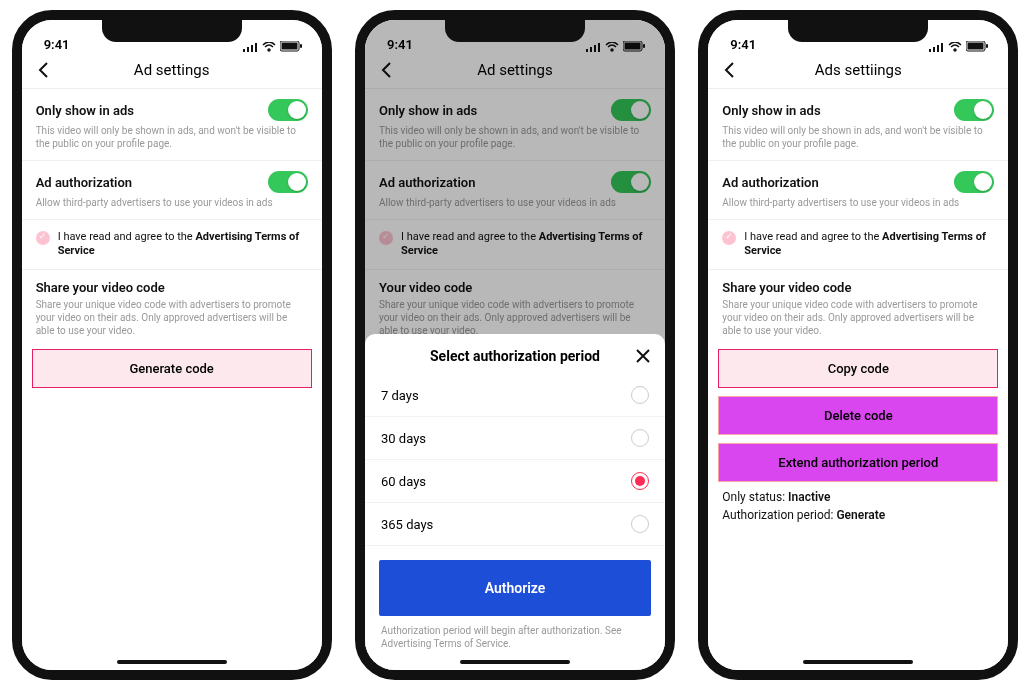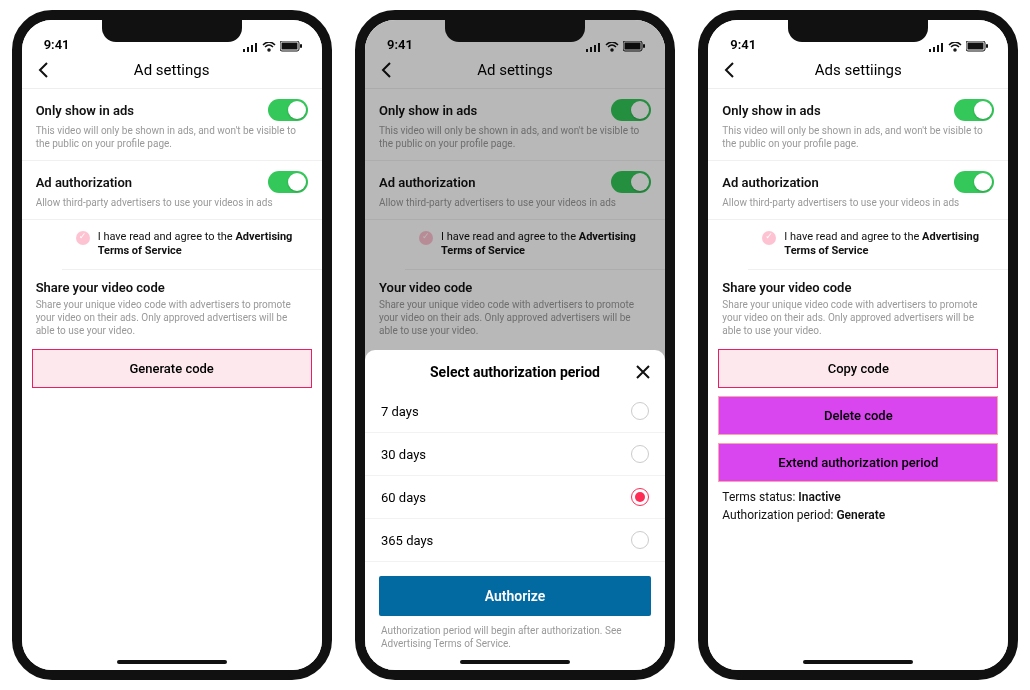--- a/index.html
+++ b/index.html
@@ -129,21 +129,20 @@
     background: #fff;
     border-radius: 50%;
     box-shadow: 0 1px 2px rgba(0,0,0,0.2);
   }
   .terms-row {
     display: flex;
     align-items: flex-start;
     gap: 8px;
     padding: 10px 14px;
     border-bottom: 1px solid #f0f0f0;
-    margin-left: 40px;
   }
   .check-circle {
     width: 14px;
     height: 14px;
     border-radius: 50%;
     background: #fec3d2;
     flex-shrink: 0;
     margin-top: 1px;
     position: relative;
   }
@@ -233,24 +232,24 @@
   }
   .radio.selected::after {
     content: "";
     position: absolute;
     inset: 3px;
     background: #fe2c55;
     border-radius: 50%;
   }
   .authorize-btn {
     margin: 14px 14px 8px;
-    background: #0369a1;
+    background: #1d4ed8;
     color: #fff;
     text-align: center;
-    padding: 12px;
+    padding: 20px;
     font-size: 14px;
     font-weight: 600;
     border-radius: 2px;
   }
   .sheet-footnote {
     font-size: 10px;
     color: #999;
     padding: 0 16px;
     line-height: 1.3;
   }
@@ -462,19 +461,19 @@
     <div class="share-section">
       <div class="row-title" style="font-size:13px;">Share your video code</div>
       <div class="row-sub">Share your unique video code with advertisers to promote your video on their ads. Only approved advertisers will be able to use your video.</div>
     </div>
 
     <div class="button-outline button-highlight">Copy code</div>
     <div class="button-outline">Delete code</div>
     <div class="button-outline">Extend authorization period</div>
 
     <div class="status-text">
-      <span>Terms status: </span><span class="val">Inactive</span>
+      <span>Only status: </span><span class="val">Inactive</span>
     </div>
     <div class="status-text" style="padding-top:0;">
       <span>Authorization period: </span><span class="val">Generate</span>
     </div>
   </div>
 </div>
 
 </body></html>

